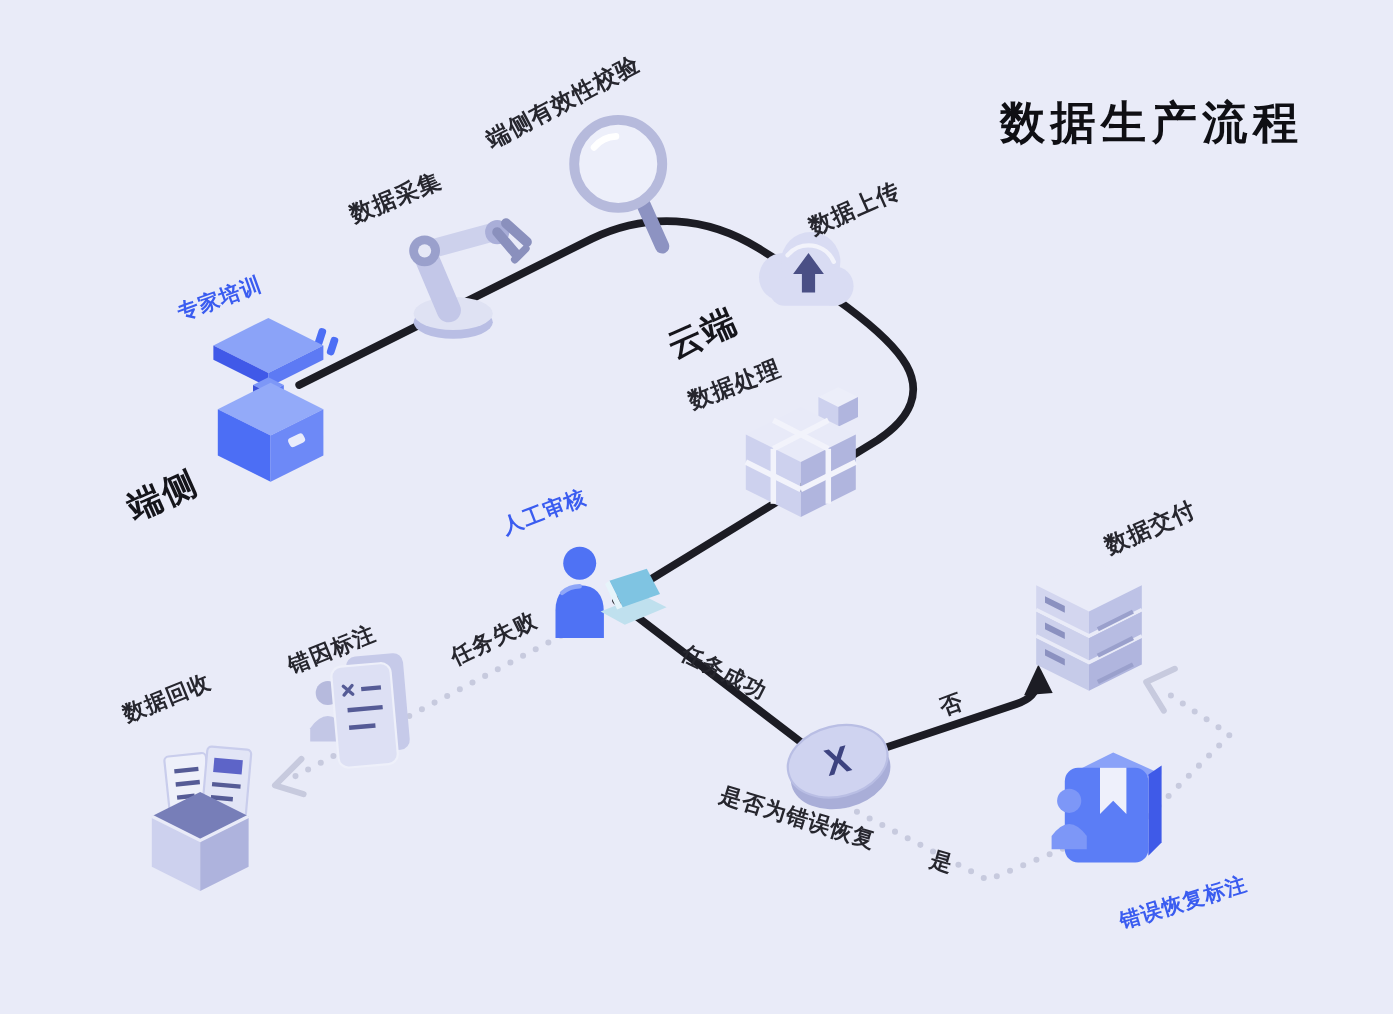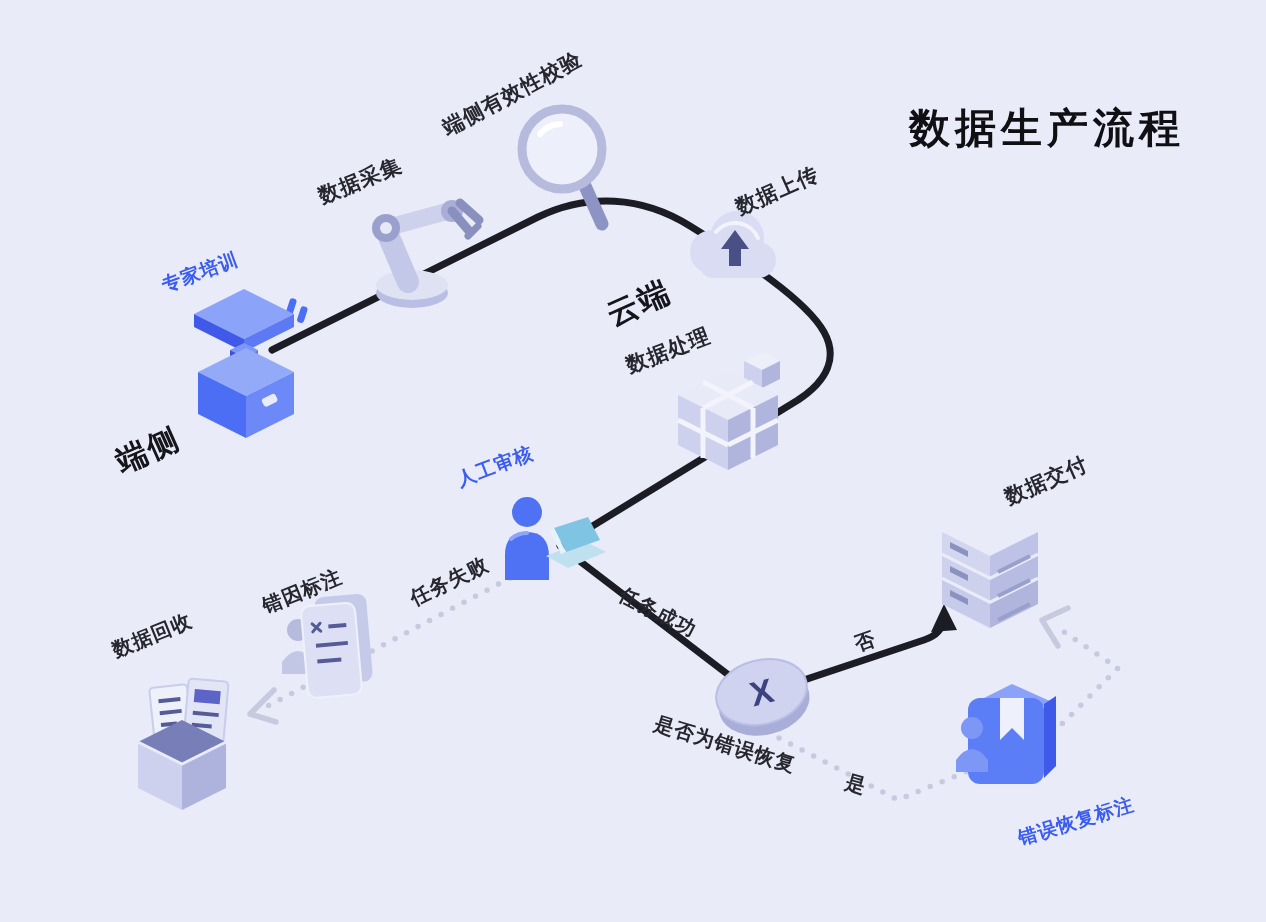--- a/index.html
+++ b/index.html
@@ -170,21 +170,21 @@
     <g>
       <polygon points="976,702 1012,684 1052,702 1012,720" fill="#8aa2f8"></polygon>
       <polygon points="1044,704 1056,696 1056,766 1044,778" fill="#3f5ae8"></polygon>
       <rect x="968" y="698" width="76" height="86" rx="12" fill="#5b7df6"></rect>
       <polygon points="1000,698 1024,698 1024,740 1012,728 1000,740" fill="#eef0fb"></polygon>
       <circle cx="972" cy="728" r="11" fill="#7d97f7"></circle>
       <path d="M 956 760 Q 972 738 988 760 L 988 772 L 956 772 Z" fill="#7d97f7"></path>
     </g>
   </svg>
 
-  <div class="title" style="left:1047px; top:128px;">数据生产流程</div>
+  <div class="title" style="left:1047px; top:112px;">数据生产流程</div>
 
   <div class="lbl" style="left:512px; top:93px; font-size:21px; transform:translate(-50%,-50%) rotate(-28deg);">端侧有效性校验</div>
 
   <div class="lbl" style="left:360px; top:180px; font-size:21px; transform:translate(-50%,-50%) rotate(-22deg);">数据采集</div>
 
   <div class="lbl blue" style="left:200px; top:272px; font-size:19px; transform:translate(-50%,-50%) rotate(-20deg);">专家培训</div>
 
   <div class="lbl big" style="left:148px; top:450px; font-size:31px; transform:translate(-50%,-50%) rotate(-24deg);">端侧</div>
 
   <div class="lbl" style="left:777px; top:190px; font-size:21px; transform:translate(-50%,-50%) rotate(-24deg);">数据上传</div>

